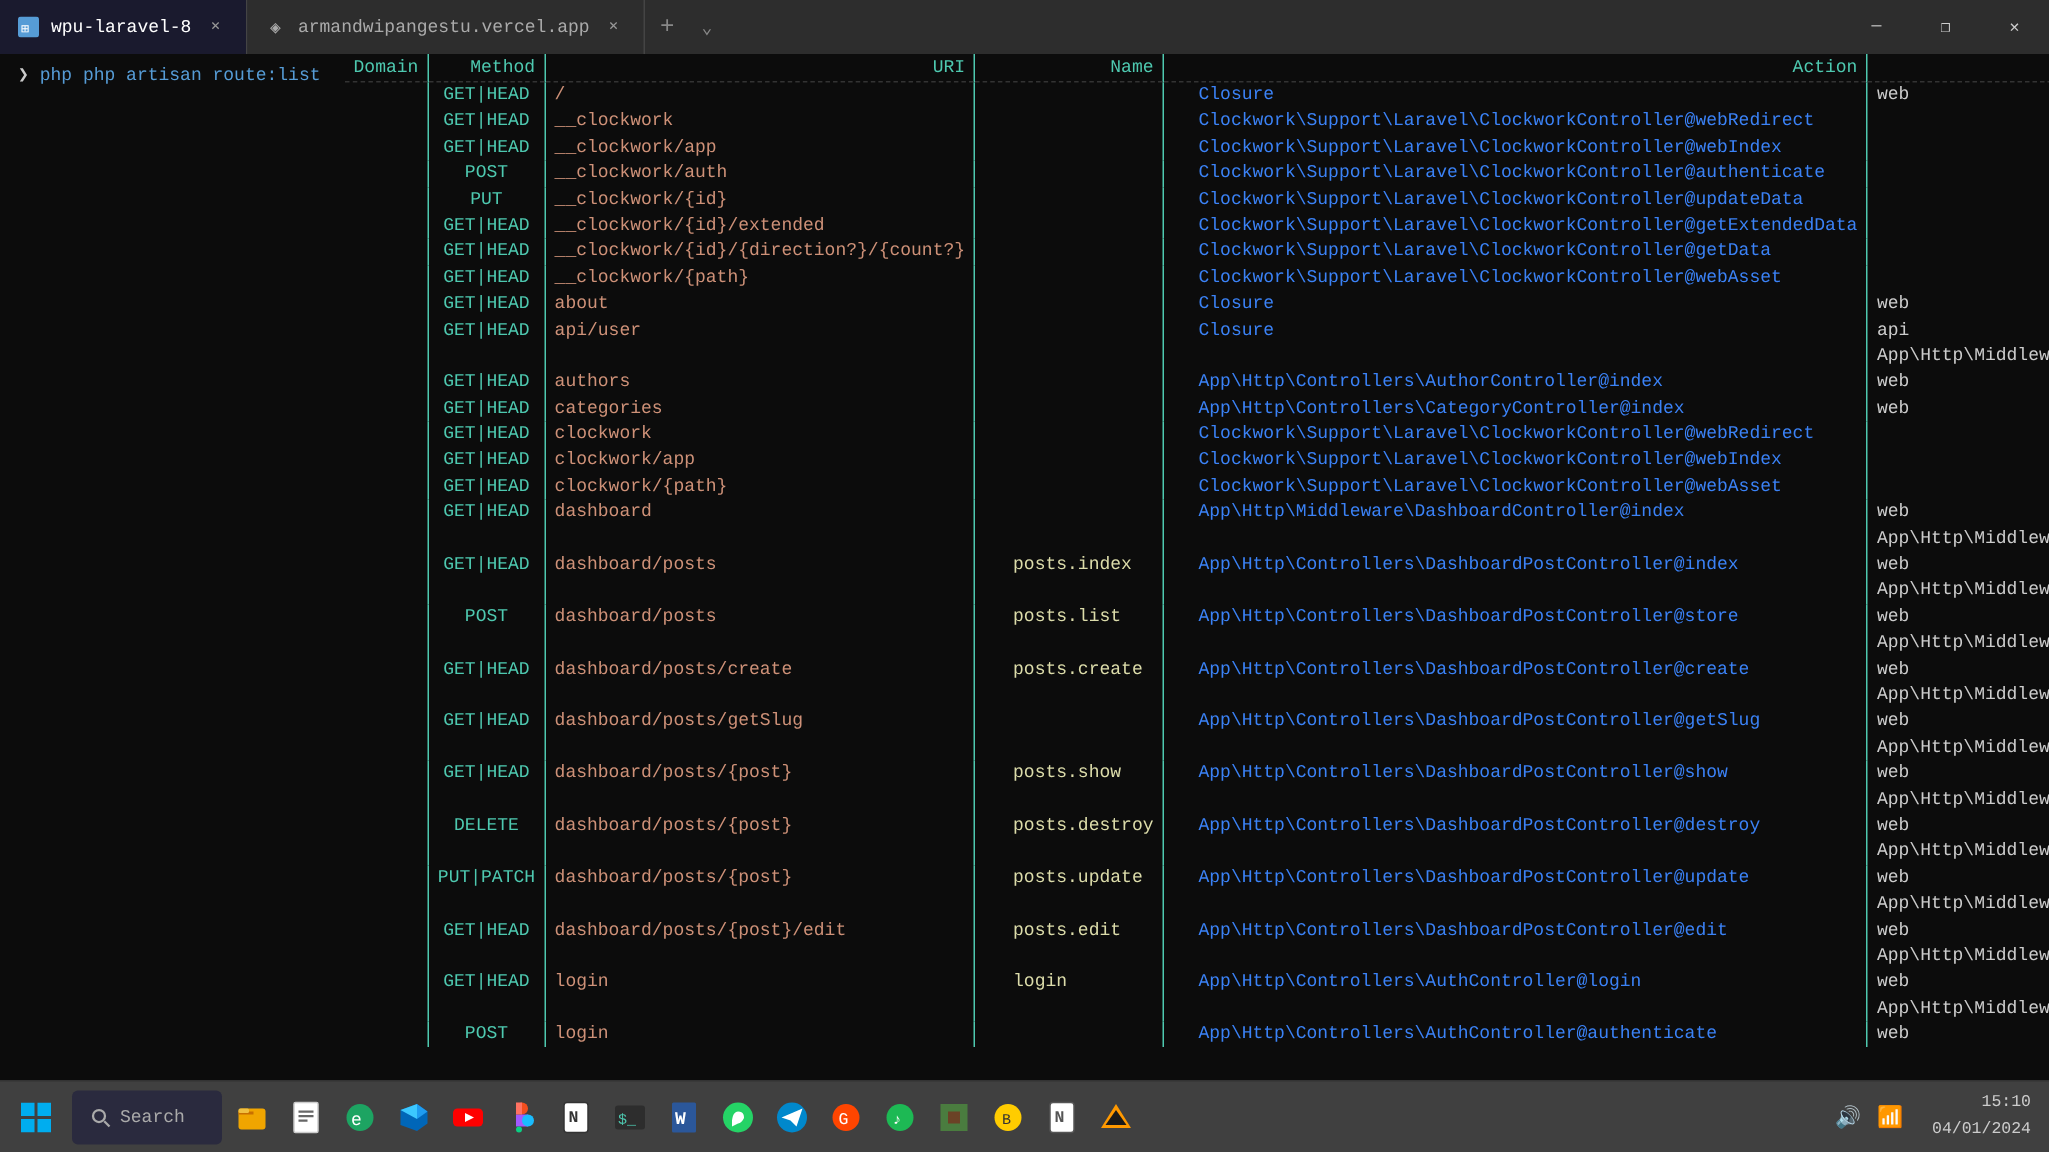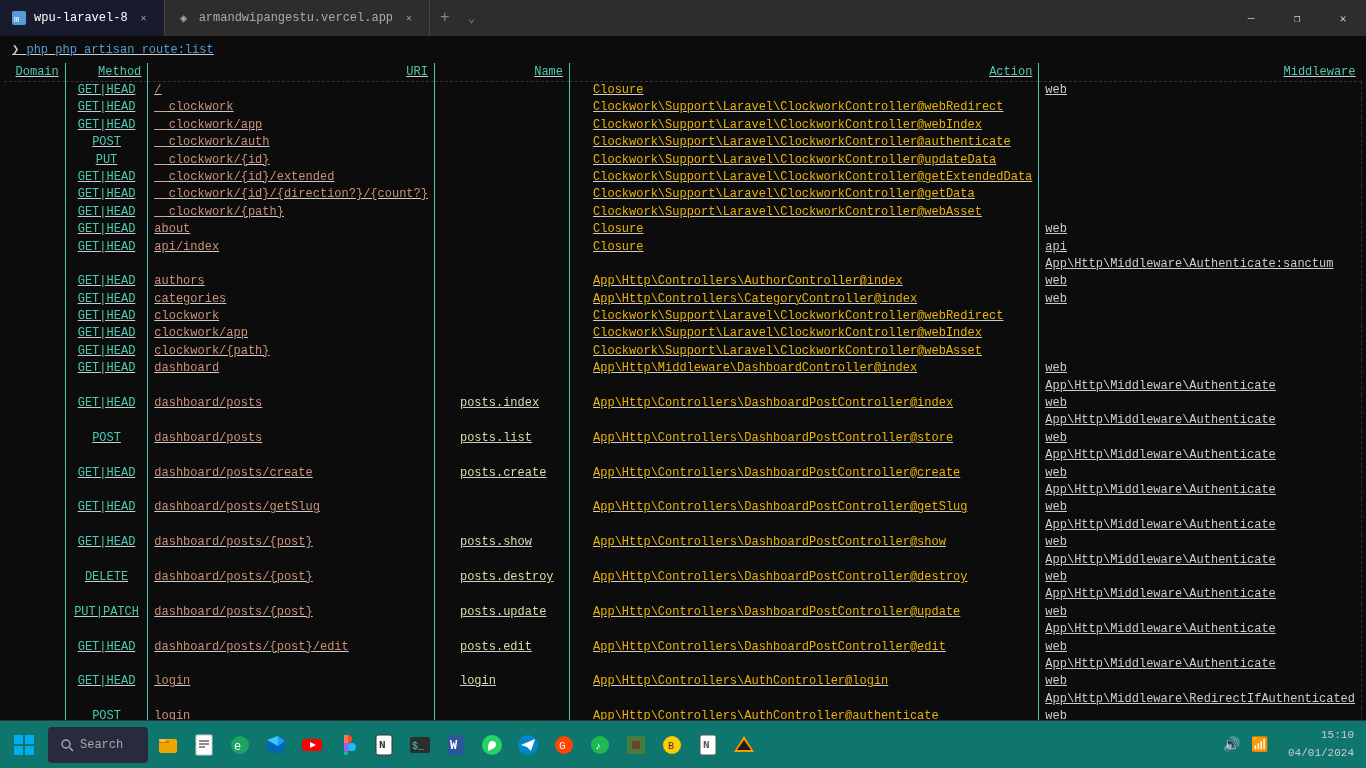--- a/index.html
+++ b/index.html
@@ -83,23 +83,22 @@
       cursor: pointer;
       color: #ccc;
       font-size: 11px;
     }
 
     
     .terminal {
       flex: 1;
       background: #0c0c0c;
       display: flex;
-      flex-direction: column;
+      flex-direction: row;
       overflow: hidden;
-      text-decoration: underline;
     }
     .terminal-header {
       padding: 6px 12px;
       color: #cccccc;
       font-size: 12px;
       flex-shrink: 0;
     }
     .terminal-header span { color: #569cd6; }
     .terminal-content {
       flex: 1;
@@ -123,32 +122,32 @@
       vertical-align: top;
       white-space: nowrap;
       color: #cccccc;
       border-right: 1px dashed #2a2a2a;
       line-height: 1.45;
     }
     .route-table tr td:first-child { color: #888; width: 70px; }
     .route-table tr td:nth-child(2) { color: #4ec9b0; width: 90px; text-align: center; }
     .route-table tr td:nth-child(3) { color: #ce9178; width: 280px; }
     .route-table tr td:nth-child(4) { color: #dcdcaa; width: 150px; padding-left: 25px; }
-    .route-table tr td:nth-child(5) { color: #eab308; width: 440px; padding-left: 23px; }
+    .route-table tr td:nth-child(5) { color: #3b82f6; width: 440px; padding-left: 23px; }
     .route-table tr td:nth-child(6) { color: #cccccc; margin-left: 24px; }
     .col-sep {
       border-right: 1px solid #4ec9b0 !important;
     }
     .route-table th.col-sep {
       border-right: 1px solid #4ec9b0;
     }
 
     
     .taskbar {
-      background: #0f766e;
+      background: #404040;
       height: 48px;
       display: flex;
       align-items: center;
       flex-shrink: 0;
       gap: 4px;
       padding: 0 4px;
       border-top: 1px solid #333;
     }
     .taskbar-start {
       width: 40px;
@@ -317,21 +316,21 @@
     <td class="col-sep"></td>
     <td class="col-sep">GET|HEAD</td>
     <td class="col-sep">about</td>
     <td class="col-sep"></td>
     <td class="col-sep">Closure</td>
     <td>web</td>
   </tr>
           <tr>
     <td class="col-sep"></td>
     <td class="col-sep">GET|HEAD</td>
-    <td class="col-sep">api/index</td>
+    <td class="col-sep">api/user</td>
     <td class="col-sep"></td>
     <td class="col-sep">Closure</td>
     <td>api<br>App\Http\Middleware\Authenticate:sanctum</td>
   </tr>
           <tr>
     <td class="col-sep"></td>
     <td class="col-sep">GET|HEAD</td>
     <td class="col-sep">authors</td>
     <td class="col-sep"></td>
     <td class="col-sep">App\Http\Controllers\AuthorController@index</td>

